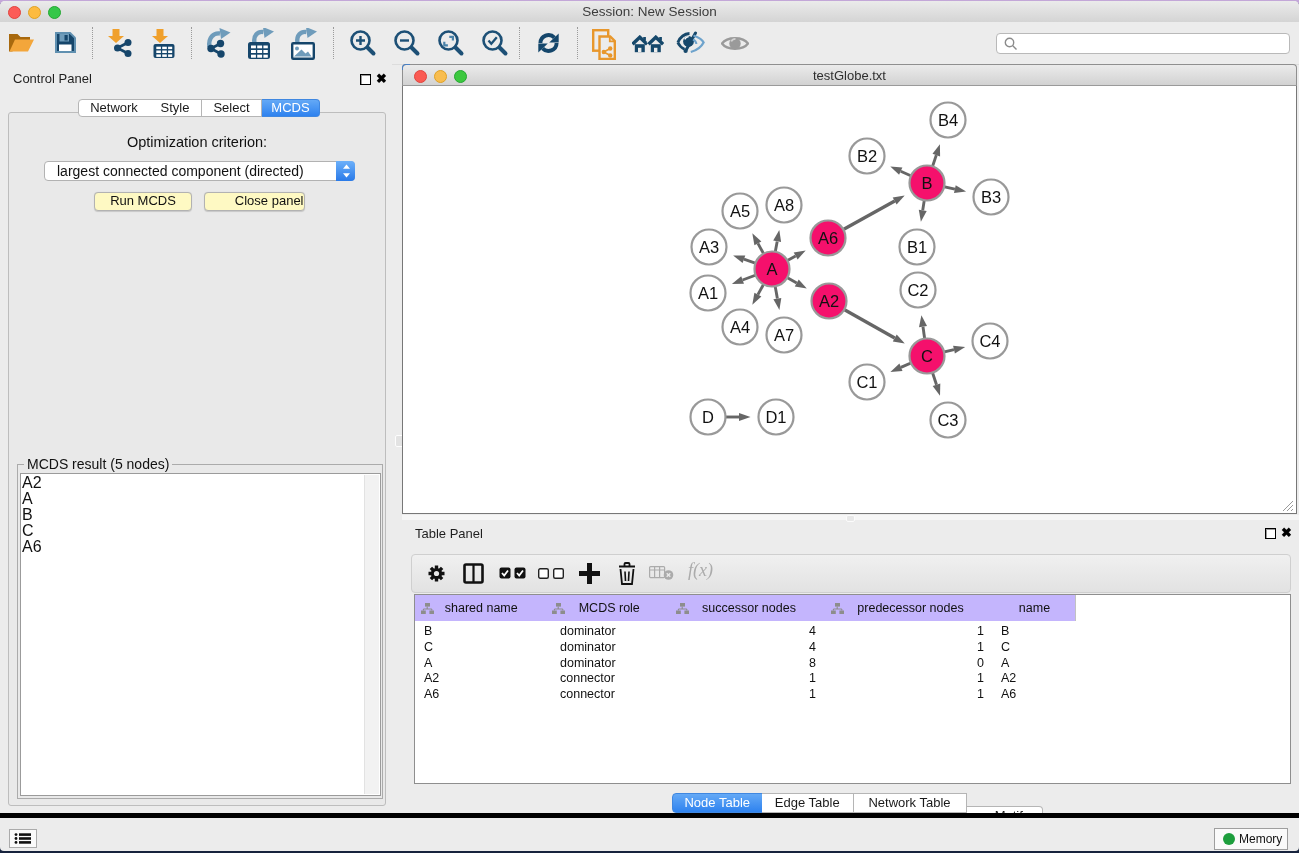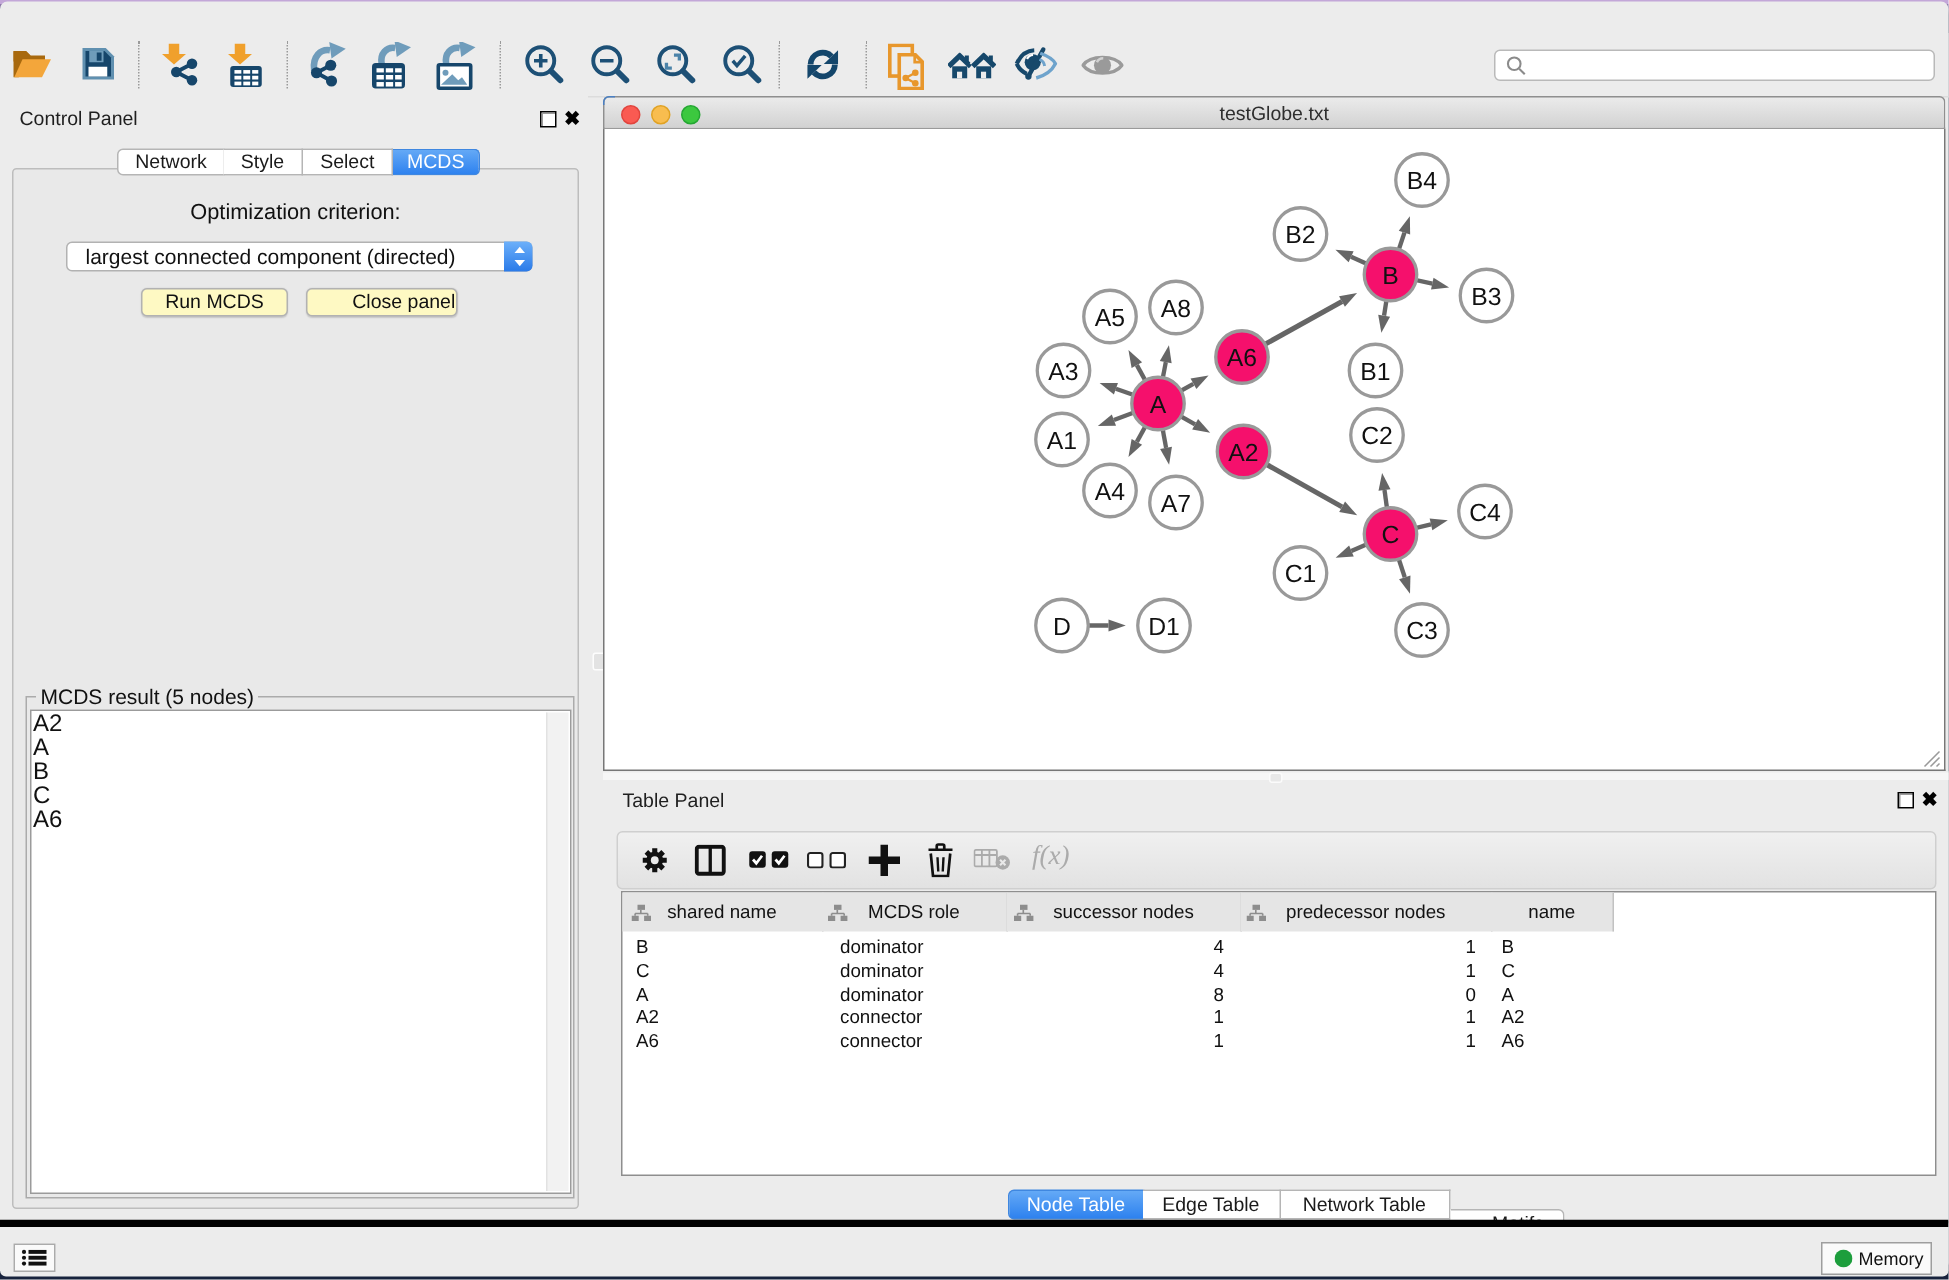--- a/index.html
+++ b/index.html
@@ -44,33 +44,39 @@
  border:1px solid #8f8f8f;border-bottom:1px solid #9a9a9a;border-radius:4px 4px 0 0;}
 #nw-title{left:0;right:0;top:3px;text-align:center;font-size:13px;color:#2e2e2e;}
 #nw-canvas{left:0;top:22px;width:893px;height:427px;background:#fff;border:1px solid #777;border-top:0;}
 
 #tp{left:402px;top:513px;width:897px;height:300px;background:#ececec;}
 #tp-div{left:0;top:1px;width:897px;height:5px;background:#f6f6f6;}
 #tp-title{left:13px;top:12px;font-size:13px;color:#1f1f1f;}
 #tp-toolbar{left:9px;top:40px;width:878px;height:37px;background:linear-gradient(180deg,#f0f0f0,#e2e2e2);
  border:1px solid #cfcfcf;border-radius:4px;}
 #tbl{left:12px;top:80px;width:875px;height:188px;background:#fff;border:1px solid #8e8e8e;}
-.th{top:0;height:26px;background:#e5e5e5;border-right:1px solid #c2c2c2;}
+.th{top:0;height:26px;background:#c4b5fd;border-right:1px solid #c2c2c2;}
 .thl{width:100%;text-align:center;top:6px;font-size:12.5px;color:#111;}
 .td{font-size:12.5px;color:#111;}
 .tabs2 .tab{height:18px;line-height:18px;}
 
 #sb{left:0;top:812px;width:1299px;height:33px;background:#ececec;border-top:5px solid #000000;border-radius:0 0 4px 4px;}
 #sb-btn{left:9px;top:11px;width:26px;height:17px;background:#fafafa;border:1px solid #ababab;}
 #mem{left:1214px;top:10px;width:72px;height:20px;background:#fafafa;border:1px solid #9e9e9e;font-size:12px;color:#111;}
 svg{display:block}
 .treeic{width:13px;height:11px;}
 </style></head><body>
 <div id="stage">
     <div id="app">
+<div id="titlebar" class="abs">
+ <div class="abs tl t1"></div>
+        <div class="abs tl t2"></div>
+        <div class="abs tl t3"></div>
+ <div id="wtitle" class="abs">Session: New Session</div>
+</div>
 <div id="toolbar" class="abs">
  <svg class="abs" style="left:7px;top:9px" width="28" height="24">
    <path d="M2,3 h8.5 l3,3 h9.5 v4 H2 Z" fill="#a8690e"></path>
    <path d="M2,3 v17.5 h3.5 L11,8 H6 Z" fill="#a8690e"></path>
    <path d="M2.5,20.5 L8,8.5 H27 L21,20.5 Z" fill="#f3a63b"></path>
  </svg>
  <svg class="abs" style="left:54px;top:9px" width="23" height="23">
    <path d="M1,1 h15.5 l5.5,5.5 V22 H1 Z" fill="#6090b0"></path>
    <path d="M3,3 h12.7 l4.3,4.3 V20 H3 Z" fill="#16466b"></path>
    <rect x="5.5" y="3" width="9.5" height="7.5" fill="#6f9cba"></rect>

